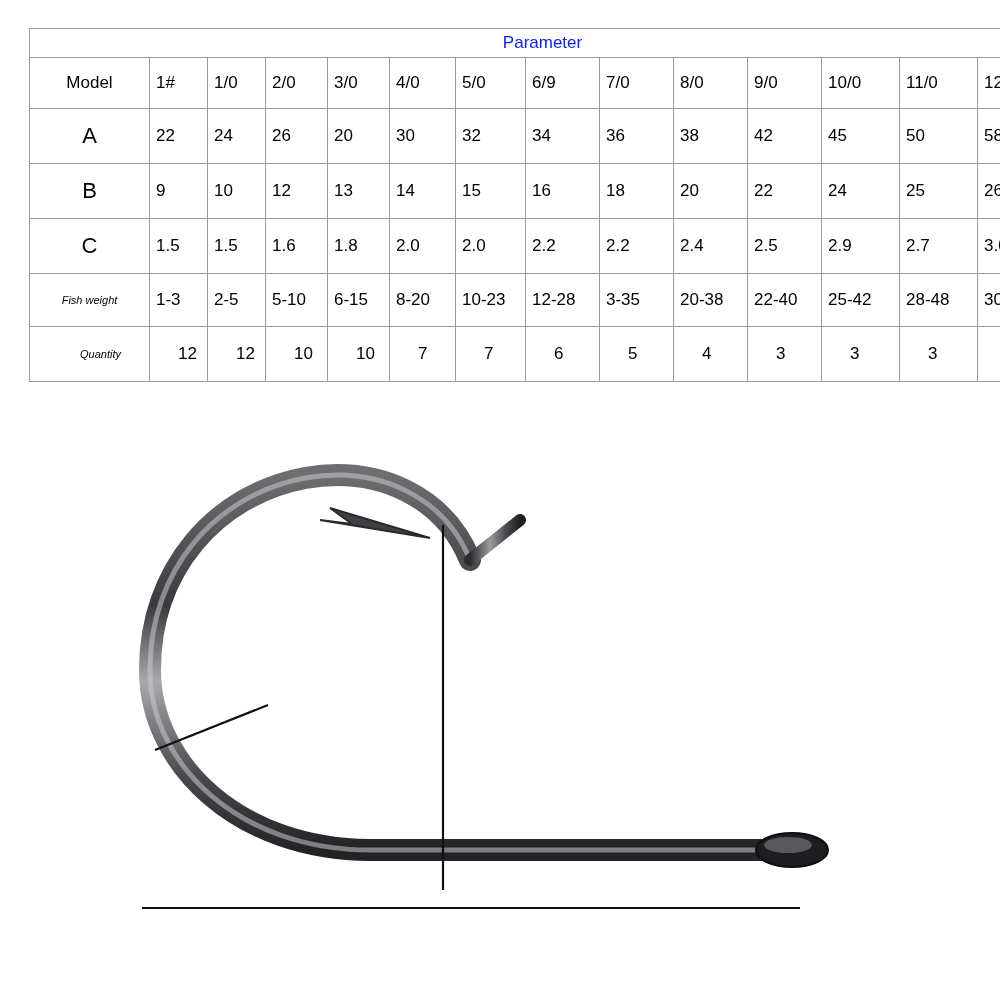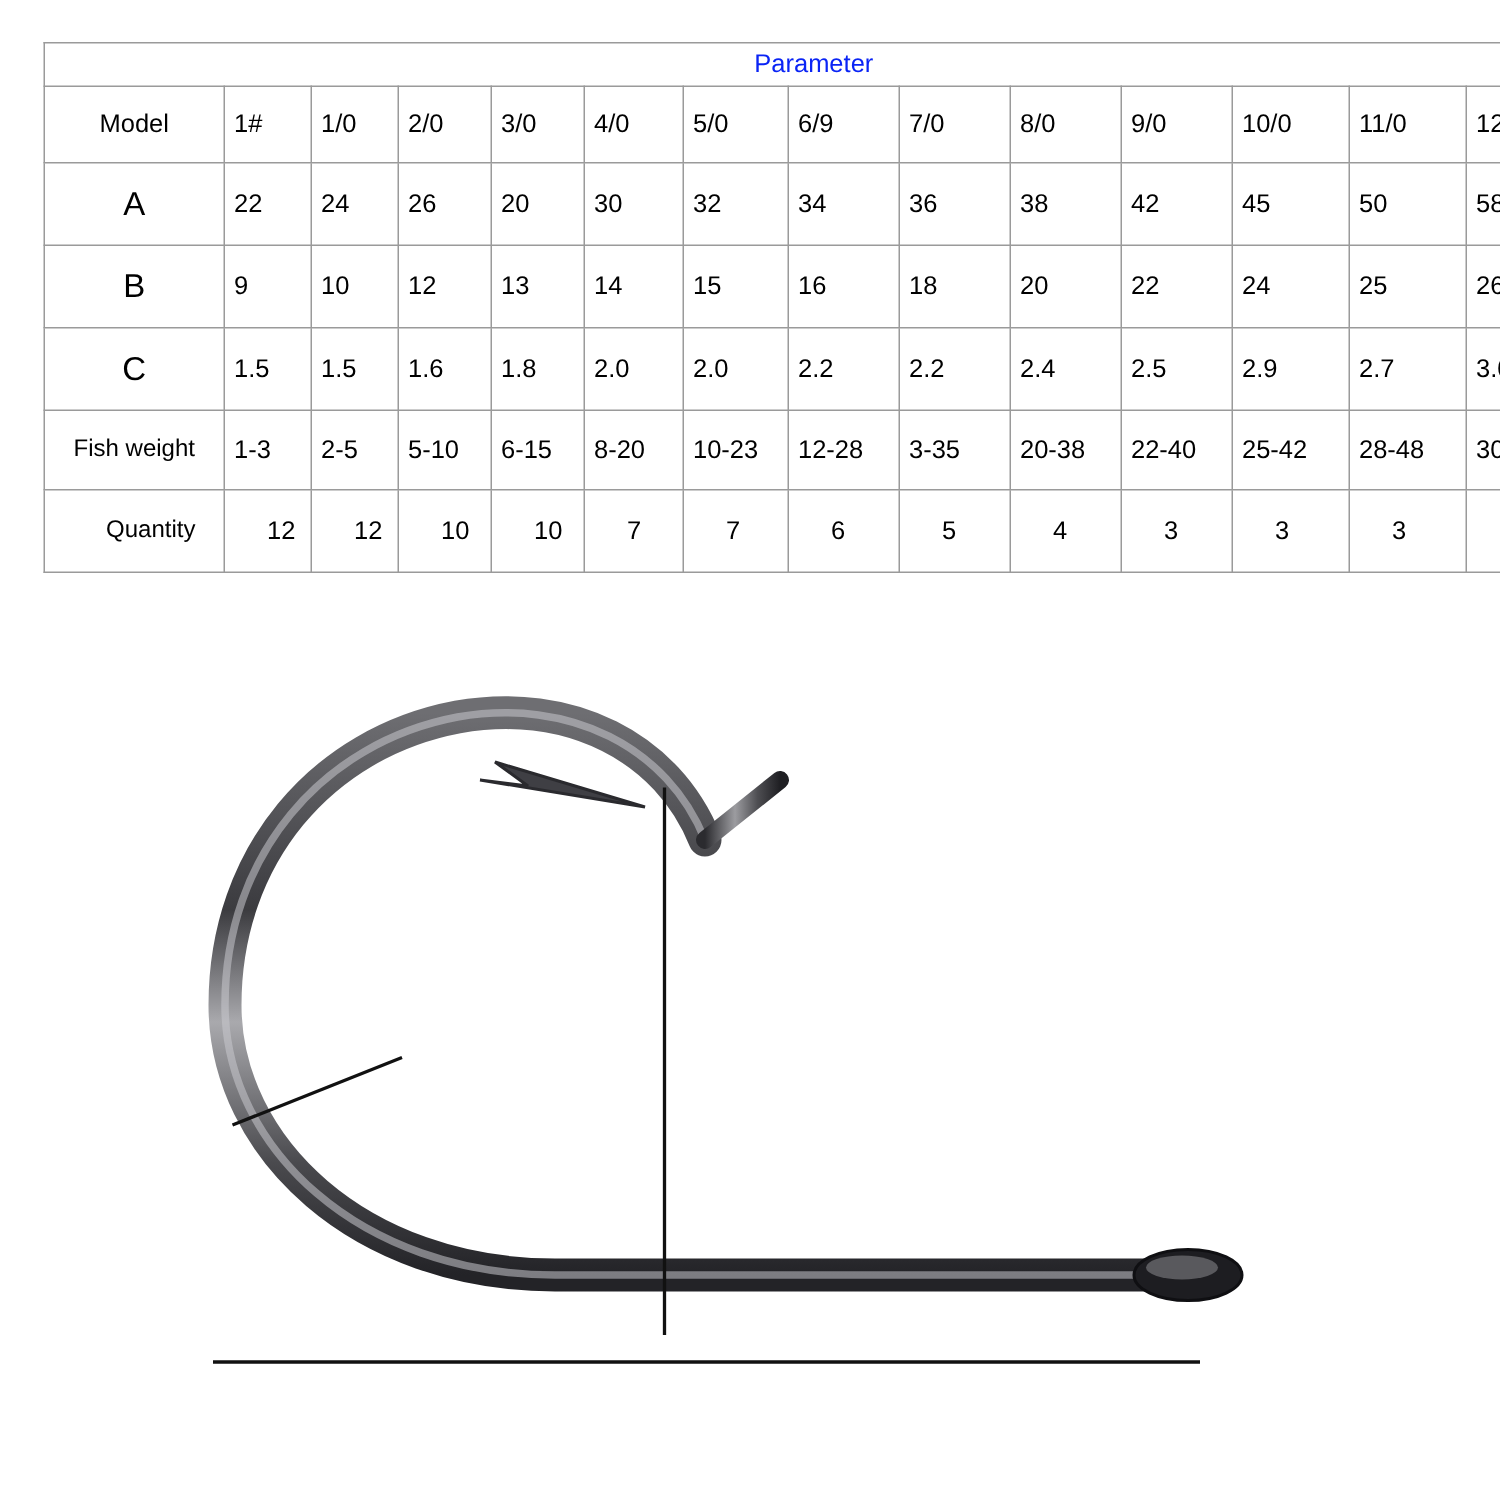--- a/index.html
+++ b/index.html
@@ -41,23 +41,24 @@
     color: #0a24f5;
     font-size: 30px;
     padding: 4px 0 8px 0;
     border-bottom: 1px solid #9a9a9a;
   }
   td.rowhead {
     text-align: center;
     font-size: 18px;
   }
   td.rowhead.small {
-    font-size: 16px;
+    font-size: 11px;
     line-height: 1.12;
     white-space: normal;
+    font-style: italic;
   }
   td.rowhead.big {
     font-size: 22px;
   }
   td.datacell {
     text-align: left;
     padding-left: 7px;
   }
   td.model-head {
     text-align: center;

